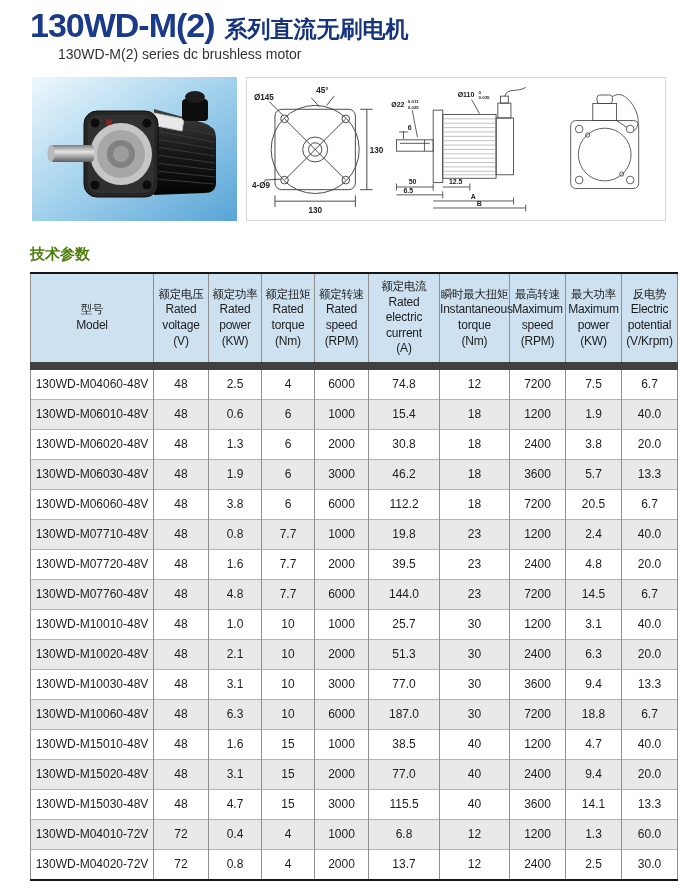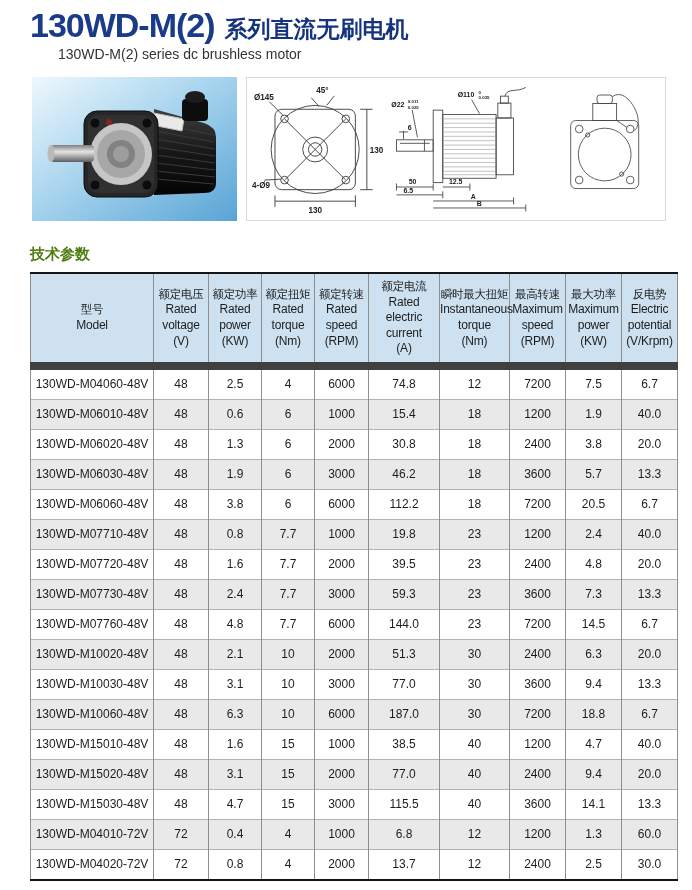--- a/index.html
+++ b/index.html
@@ -383,42 +383,42 @@
           <td>1.6</td>
           <td>7.7</td>
           <td>2000</td>
           <td>39.5</td>
           <td>23</td>
           <td>2400</td>
           <td>4.8</td>
           <td>20.0</td>
         </tr>
         <tr>
-          <td>130WD-M07730-48V</td>
-          <td>48</td>
-          <td>2.4</td>
-          <td>7.7</td>
-          <td>3000</td>
-          <td>59.3</td>
-          <td>23</td>
-          <td>3600</td>
-          <td>7.3</td>
-          <td>13.3</td>
-        </tr>
-        <tr>
           <td>130WD-M07760-48V</td>
           <td>48</td>
           <td>4.8</td>
           <td>7.7</td>
           <td>6000</td>
           <td>144.0</td>
           <td>23</td>
           <td>7200</td>
           <td>14.5</td>
           <td>6.7</td>
+        </tr>
+        <tr>
+          <td>130WD-M10010-48V</td>
+          <td>48</td>
+          <td>1.0</td>
+          <td>10</td>
+          <td>1000</td>
+          <td>25.7</td>
+          <td>30</td>
+          <td>1200</td>
+          <td>3.1</td>
+          <td>40.0</td>
         </tr>
         <tr>
           <td>130WD-M10020-48V</td>
           <td>48</td>
           <td>2.1</td>
           <td>10</td>
           <td>2000</td>
           <td>51.3</td>
           <td>30</td>
           <td>2400</td>

